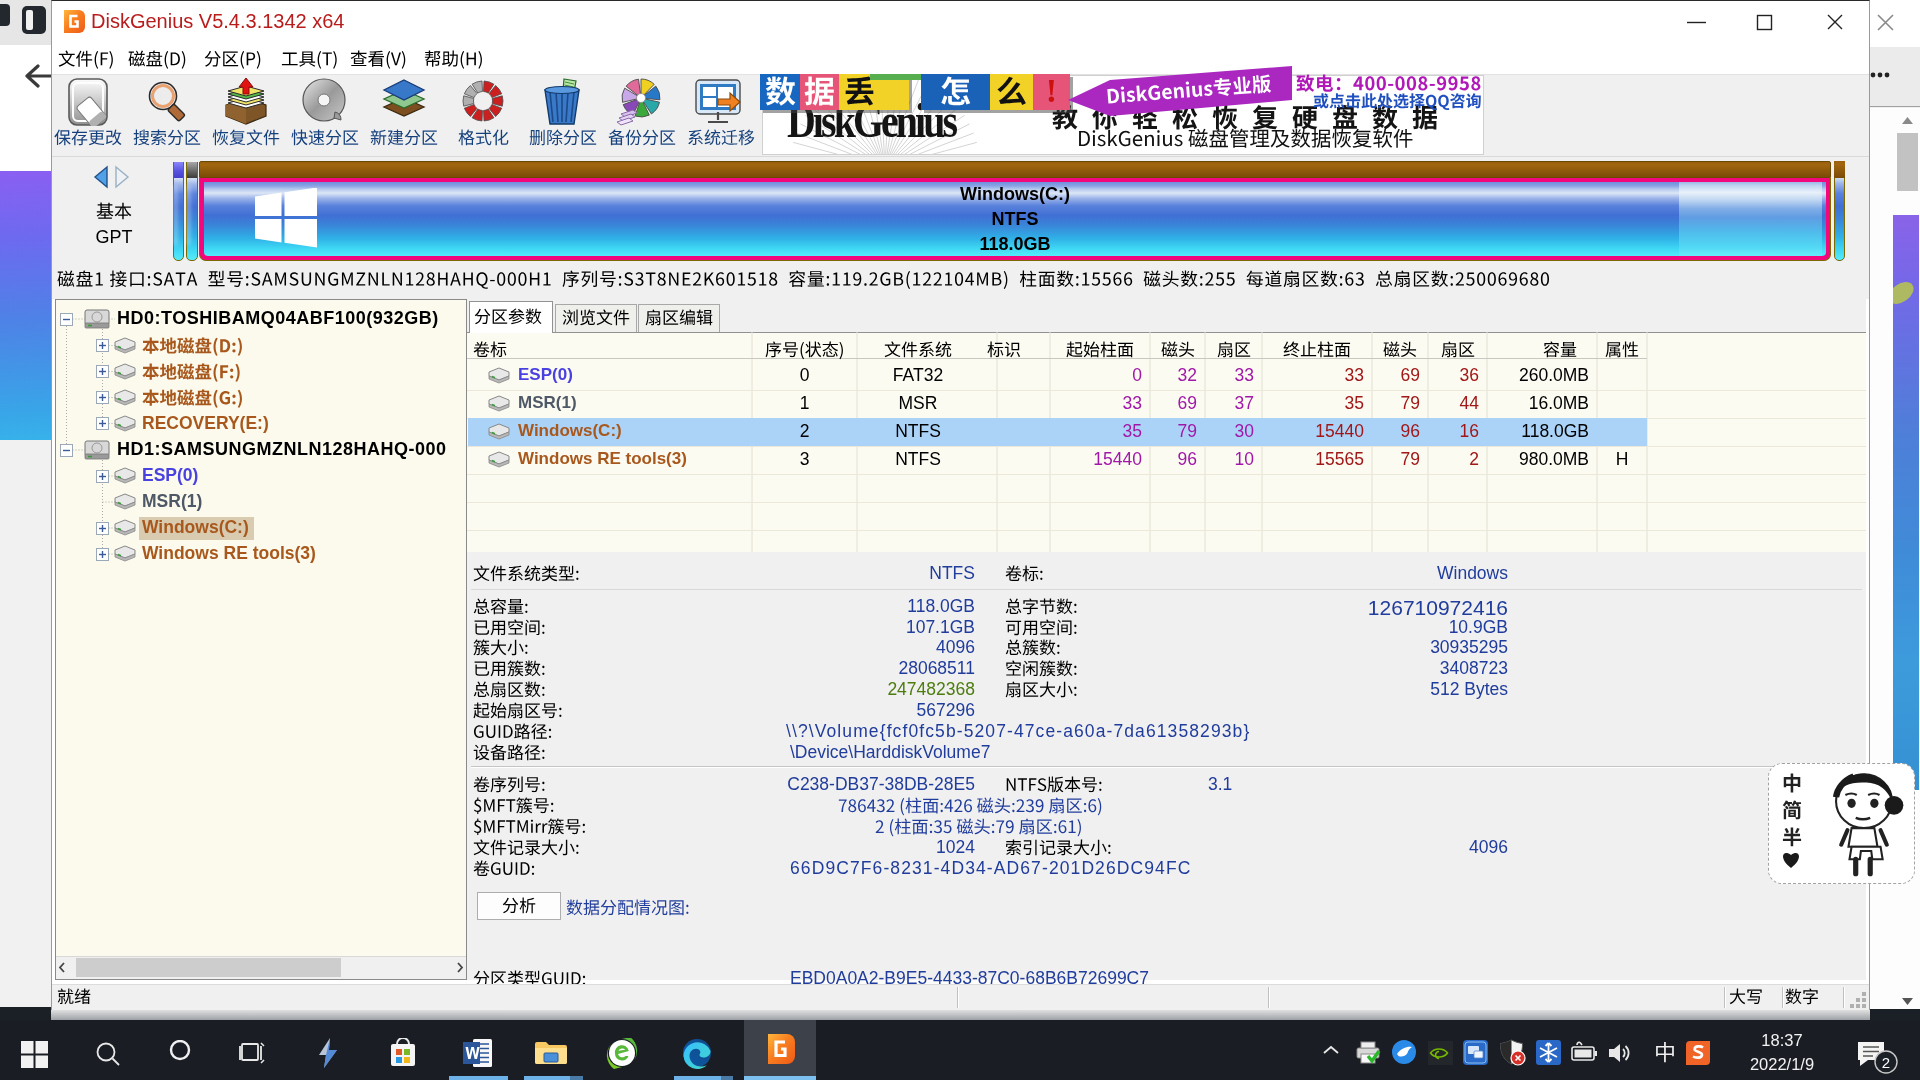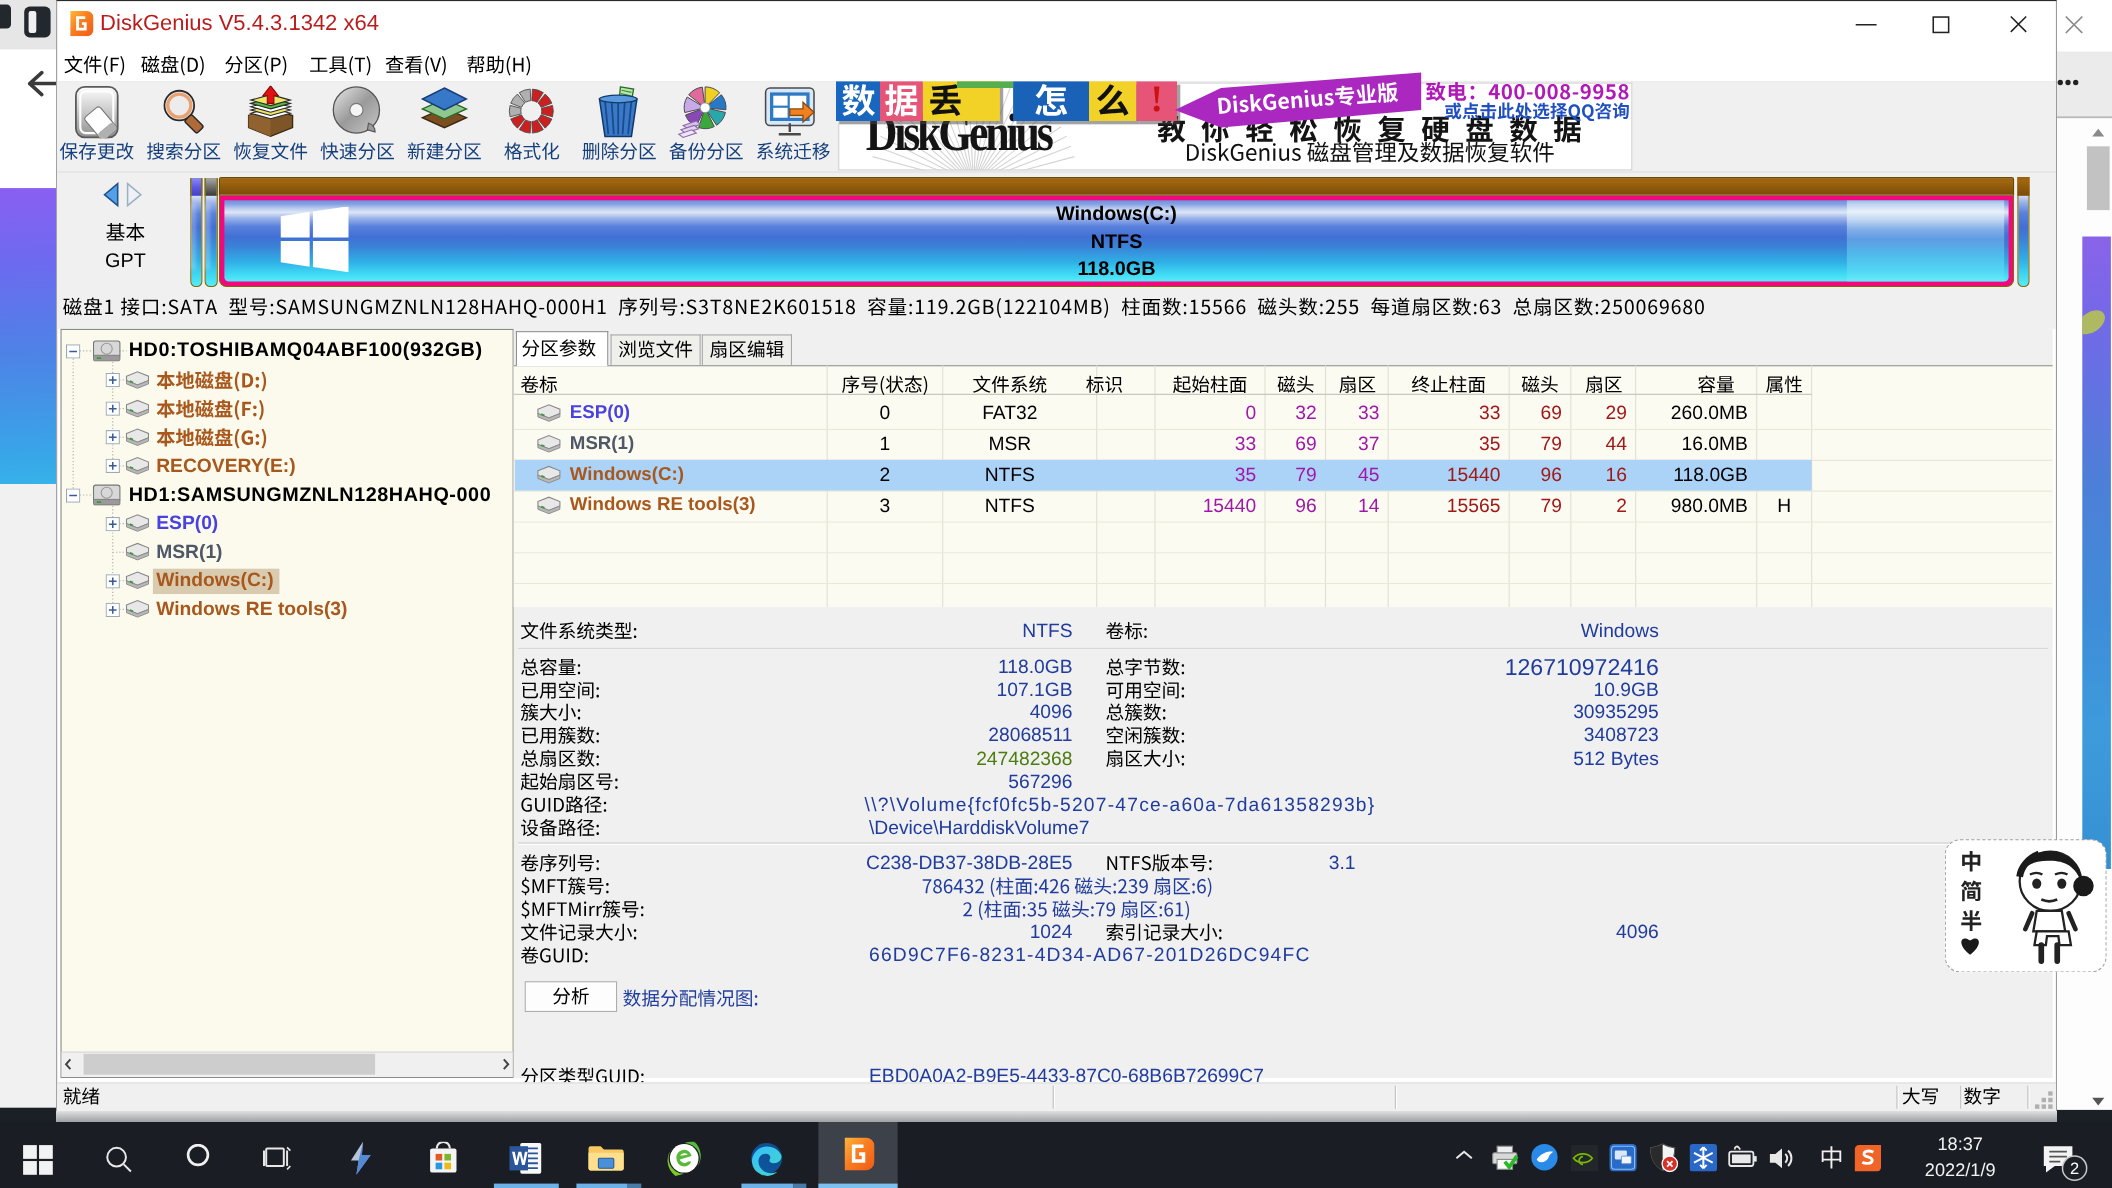--- a/index.html
+++ b/index.html
@@ -1104,21 +1104,21 @@
     <path d="M5 10.5 l3 1.2" stroke="#3a9a3a" stroke-width="1.6"></path>
   </svg>
 <div style="position:absolute;left:518px;top:365px;font-size:17px;font-weight:bold;color:#4a42e0">ESP(0)</div>
 <div style="position:absolute;left:752px;top:365px;width:105px;text-align:center;font-size:17.5px;color:#000">0</div>
 <div style="position:absolute;left:848px;top:365px;width:140px;text-align:center;font-size:17.5px;color:#000">FAT32</div>
 <div style="position:absolute;left:1042px;top:365px;width:100px;text-align:right;font-size:17.5px;color:#a018a8">0</div>
 <div style="position:absolute;left:1097px;top:365px;width:100px;text-align:right;font-size:17.5px;color:#a018a8">32</div>
 <div style="position:absolute;left:1154px;top:365px;width:100px;text-align:right;font-size:17.5px;color:#a018a8">33</div>
 <div style="position:absolute;left:1264px;top:365px;width:100px;text-align:right;font-size:17.5px;color:#a01818">33</div>
 <div style="position:absolute;left:1320px;top:365px;width:100px;text-align:right;font-size:17.5px;color:#a01818">69</div>
-<div style="position:absolute;left:1379px;top:365px;width:100px;text-align:right;font-size:17.5px;color:#a01818">29</div>
+<div style="position:absolute;left:1379px;top:365px;width:100px;text-align:right;font-size:17.5px;color:#a01818">36</div>
 <div style="position:absolute;left:1479px;top:365px;width:110px;text-align:right;font-size:17.5px;color:#000">260.0MB</div>
 <svg class="abs" style="left:487;top:394" width="23" height="20">
     <defs></defs>
     <path d="M2 6 L12 2 L22 6 L22 10 L12 14 L2 10 Z" fill="#e8e8e8" stroke="#888" stroke-width="1"></path>
     <path d="M2 10 L12 14 L22 10 L22 13 L12 17 L2 13 Z" fill="#b8b8b8" stroke="#888" stroke-width="0.8"></path>
     <path d="M5 10.5 l3 1.2" stroke="#3a9a3a" stroke-width="1.6"></path>
   </svg>
 <div style="position:absolute;left:518px;top:393px;font-size:17px;font-weight:bold;color:#4e5866">MSR(1)</div>
 <div style="position:absolute;left:752px;top:393px;width:105px;text-align:center;font-size:17.5px;color:#000">1</div>
 <div style="position:absolute;left:848px;top:393px;width:140px;text-align:center;font-size:17.5px;color:#000">MSR</div>
@@ -1133,37 +1133,37 @@
     <defs></defs>
     <path d="M2 6 L12 2 L22 6 L22 10 L12 14 L2 10 Z" fill="#e8e8e8" stroke="#888" stroke-width="1"></path>
     <path d="M2 10 L12 14 L22 10 L22 13 L12 17 L2 13 Z" fill="#b8b8b8" stroke="#888" stroke-width="0.8"></path>
     <path d="M5 10.5 l3 1.2" stroke="#3a9a3a" stroke-width="1.6"></path>
   </svg>
 <div style="position:absolute;left:518px;top:421px;font-size:17px;font-weight:bold;color:#a8581c">Windows(C:)</div>
 <div style="position:absolute;left:752px;top:421px;width:105px;text-align:center;font-size:17.5px;color:#000">2</div>
 <div style="position:absolute;left:848px;top:421px;width:140px;text-align:center;font-size:17.5px;color:#000">NTFS</div>
 <div style="position:absolute;left:1042px;top:421px;width:100px;text-align:right;font-size:17.5px;color:#a018a8">35</div>
 <div style="position:absolute;left:1097px;top:421px;width:100px;text-align:right;font-size:17.5px;color:#a018a8">79</div>
-<div style="position:absolute;left:1154px;top:421px;width:100px;text-align:right;font-size:17.5px;color:#a018a8">45</div>
+<div style="position:absolute;left:1154px;top:421px;width:100px;text-align:right;font-size:17.5px;color:#a018a8">30</div>
 <div style="position:absolute;left:1264px;top:421px;width:100px;text-align:right;font-size:17.5px;color:#a01818">15440</div>
 <div style="position:absolute;left:1320px;top:421px;width:100px;text-align:right;font-size:17.5px;color:#a01818">96</div>
 <div style="position:absolute;left:1379px;top:421px;width:100px;text-align:right;font-size:17.5px;color:#a01818">16</div>
 <div style="position:absolute;left:1479px;top:421px;width:110px;text-align:right;font-size:17.5px;color:#000">118.0GB</div>
 <svg class="abs" style="left:487;top:450" width="23" height="20">
     <defs></defs>
     <path d="M2 6 L12 2 L22 6 L22 10 L12 14 L2 10 Z" fill="#e8e8e8" stroke="#888" stroke-width="1"></path>
     <path d="M2 10 L12 14 L22 10 L22 13 L12 17 L2 13 Z" fill="#b8b8b8" stroke="#888" stroke-width="0.8"></path>
     <path d="M5 10.5 l3 1.2" stroke="#3a9a3a" stroke-width="1.6"></path>
   </svg>
 <div style="position:absolute;left:518px;top:449px;font-size:17px;font-weight:bold;color:#a8581c">Windows RE tools(3)</div>
 <div style="position:absolute;left:752px;top:449px;width:105px;text-align:center;font-size:17.5px;color:#000">3</div>
 <div style="position:absolute;left:848px;top:449px;width:140px;text-align:center;font-size:17.5px;color:#000">NTFS</div>
 <div style="position:absolute;left:1042px;top:449px;width:100px;text-align:right;font-size:17.5px;color:#a018a8">15440</div>
 <div style="position:absolute;left:1097px;top:449px;width:100px;text-align:right;font-size:17.5px;color:#a018a8">96</div>
-<div style="position:absolute;left:1154px;top:449px;width:100px;text-align:right;font-size:17.5px;color:#a018a8">14</div>
+<div style="position:absolute;left:1154px;top:449px;width:100px;text-align:right;font-size:17.5px;color:#a018a8">10</div>
 <div style="position:absolute;left:1264px;top:449px;width:100px;text-align:right;font-size:17.5px;color:#a01818">15565</div>
 <div style="position:absolute;left:1320px;top:449px;width:100px;text-align:right;font-size:17.5px;color:#a01818">79</div>
 <div style="position:absolute;left:1379px;top:449px;width:100px;text-align:right;font-size:17.5px;color:#a01818">2</div>
 <div style="position:absolute;left:1479px;top:449px;width:110px;text-align:right;font-size:17.5px;color:#000">980.0MB</div>
 <div style="position:absolute;left:1597px;top:449px;width:50px;text-align:center;font-size:17.5px;color:#000">H</div>
 <svg style="position:absolute;left:473.0px;top:564.3px;overflow:visible;" width="109" height="23" class="">
     <g fill="#000" transform="translate(0,15.81) scale(0.01700,-0.01700)">
       <use href="#g0" x="0"></use>
       <use href="#g1" x="1000"></use>
       <use href="#g39" x="2000"></use>

